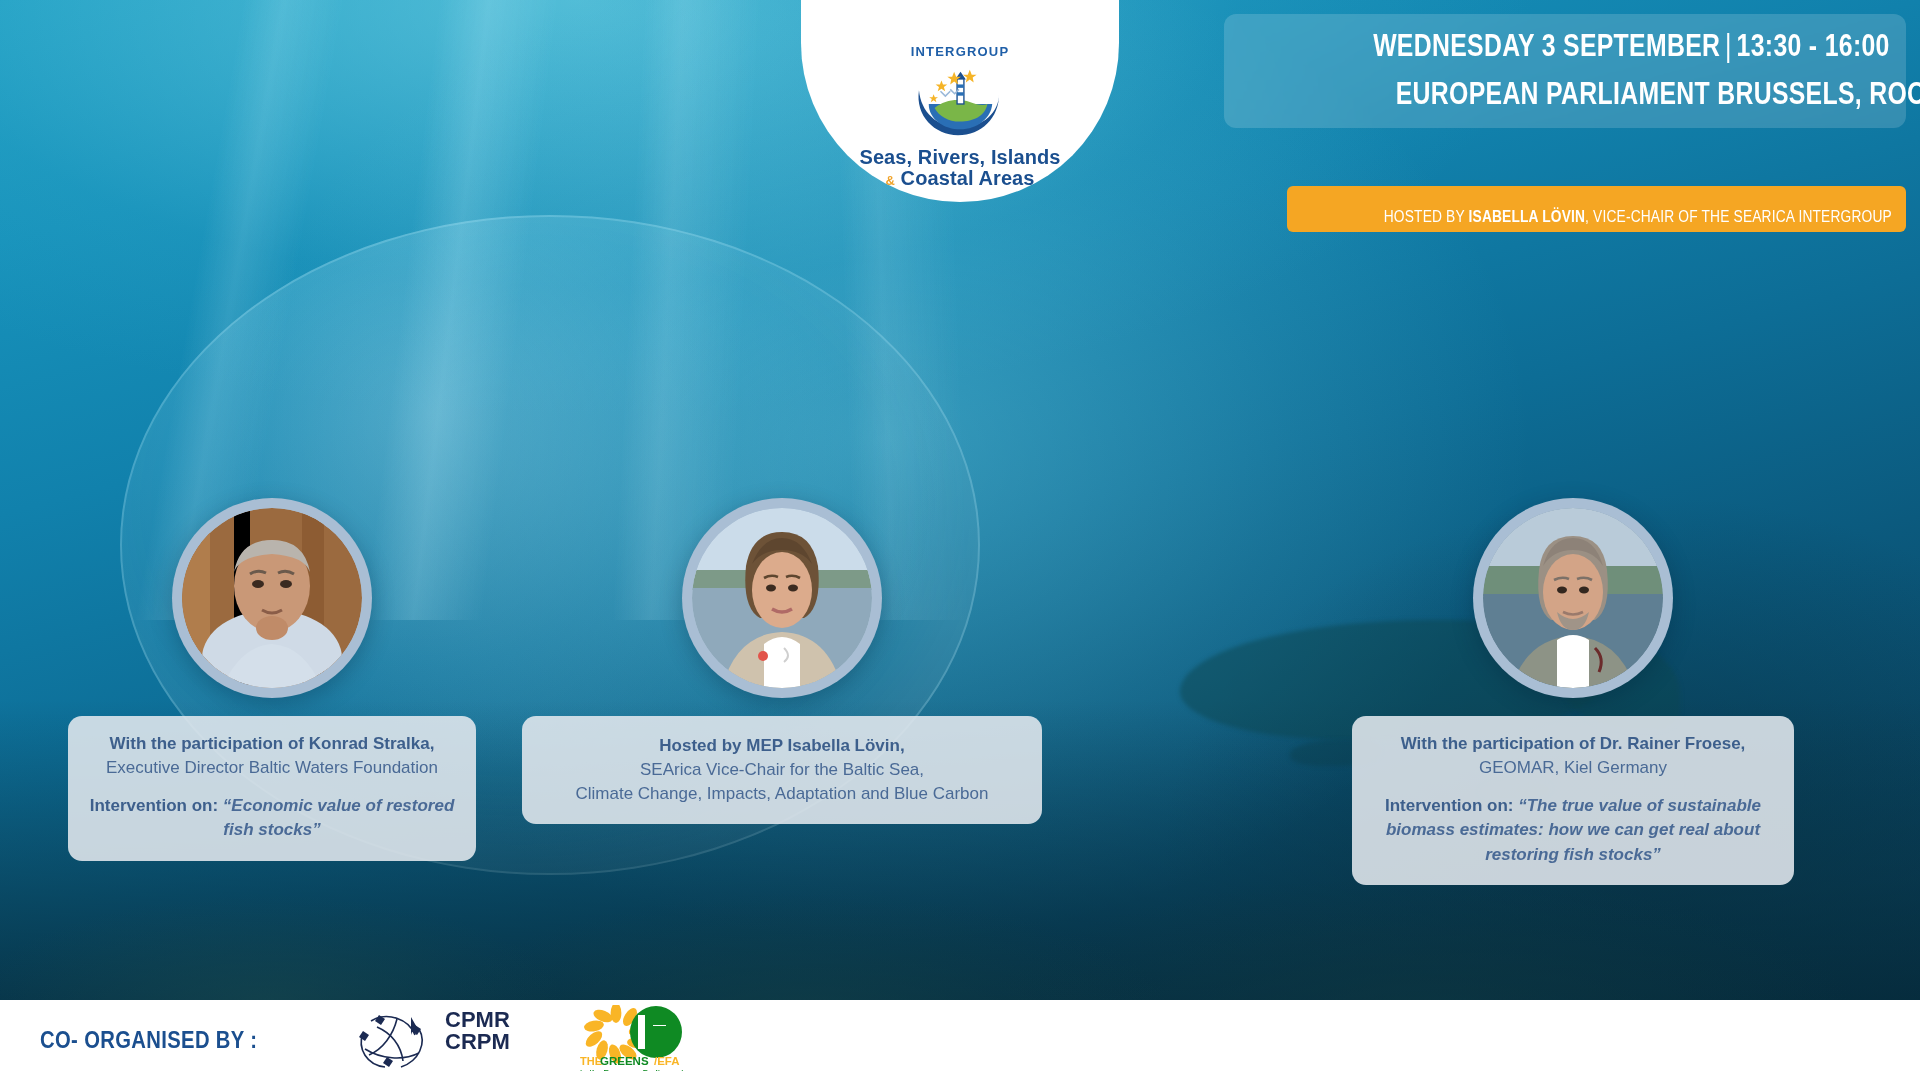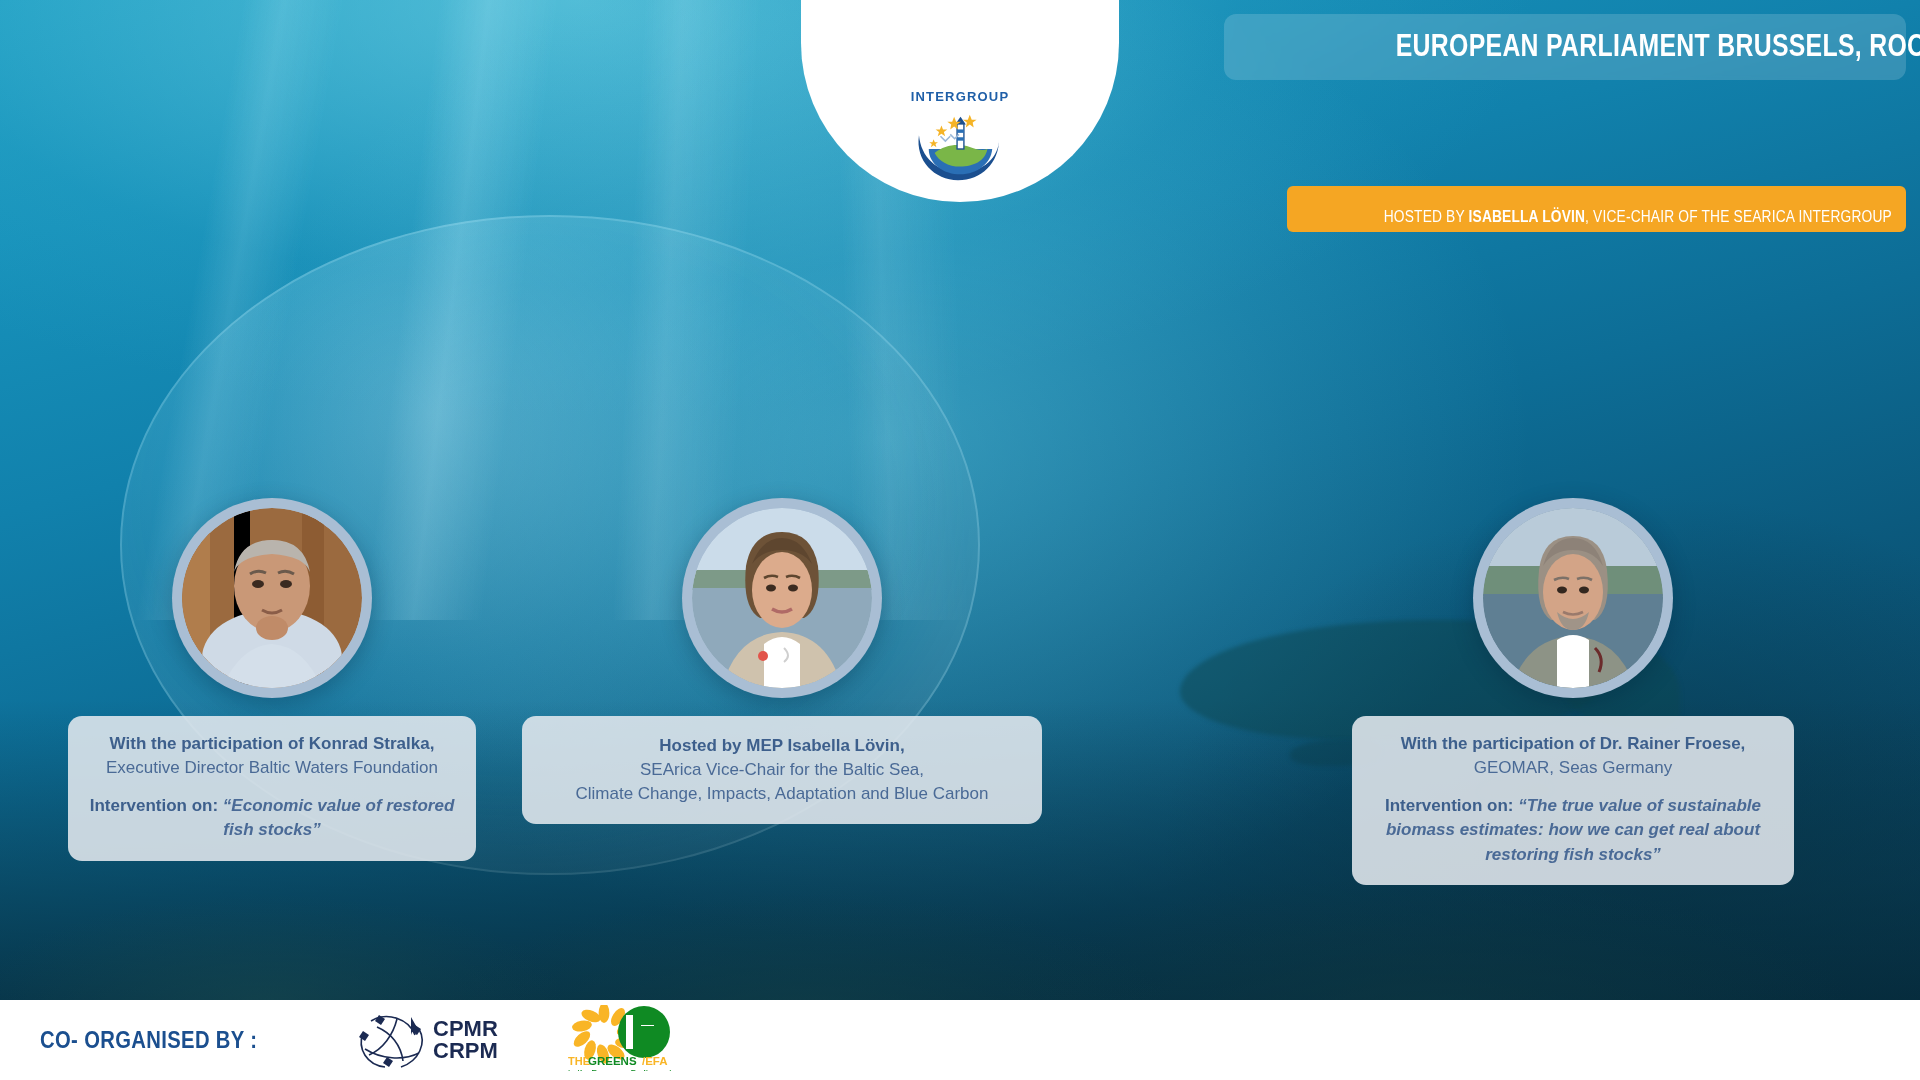--- a/index.html
+++ b/index.html
@@ -175,21 +175,21 @@
   
   .footer {
     position:absolute; left:0; right:0; bottom:0; height:80px;
     background:#ffffff; display:flex; align-items:center;
     padding-left:40px; gap:34px; z-index:7;
   }
   .co-org {
     color:#1b4f8f; font-weight:bold; font-size:23px; letter-spacing:.4px;
   }
   .co-org .cond { transform:scaleX(0.88); transform-origin:left center; display:inline-block; }
-  .cpmr { display:flex; align-items:center; margin-left:32px; }
+  .cpmr { display:flex; gap:12px; margin-left:32px; }
   .cpmr-text {
     color:#1b2a52; font-weight:bold; font-size:22px; line-height:1.02;
     font-family:"Liberation Sans", sans-serif;
   }
   .greens { margin-left:28px; }
 </style>
 </head>
 <body>
 
 <div id="poster">
@@ -216,23 +216,33 @@
       <polygon points="60.5,11 66,19 55,19" fill="#1b4f8f"></polygon>
       <g fill="#f5b427">
         <polygon points="54,11 56,16 61,16 57,19 58,24 54,21 50,24 51,19 47,16 52,16"></polygon>
         <polygon points="70,9 72,14 77,14 73,17 74,22 70,19 66,22 67,17 63,14 68,14"></polygon>
         <polygon points="41,20 42.6,24 47,24 43.5,26.5 44.8,31 41,28.3 37.2,31 38.5,26.5 35,24 39.4,24"></polygon>
         <polygon points="33,34 34.2,37 37.5,37 34.9,39 35.8,42.2 33,40.2 30.2,42.2 31.1,39 28.5,37 31.8,37"></polygon>
       </g>
       <path d="M40 31 l5 5 l5 -5" fill="none" stroke="#9ab8d8" stroke-width="1.6"></path>
       <path d="M50 29 l4.5 4.5 l4.5 -4.5" fill="none" stroke="#9ab8d8" stroke-width="1.6"></path>
     </svg>
+    <div class="logo-name">
+      <span>Seas, Rivers, Islands</span><br>
+      <span class="logo-amp">&amp;</span>
+      <span>Coastal Areas</span>
+    </div>
   </div>
 
   <div class="info-panel">
+    <div class="info-line1">
+      <span class="cond" style="display:inline-block;">
+        <span>WEDNESDAY 3 SEPTEMBER</span><span class="info-sep">|</span><span>13:30 - 16:00</span>
+      </span>
+    </div>
     <div class="info-line2">
       <span class="cond" style="display:inline-block;">EUROPEAN PARLIAMENT BRUSSELS, ROOM 1G3</span>
     </div>
   </div>
 
   <div class="host-badge">
     <div class="host-text cond"><span>HOSTED BY </span><b>ISABELLA LÖVIN</b><span>, VICE-CHAIR OF THE SEARICA INTERGROUP</span></div>
   </div>
 
 
@@ -334,21 +344,21 @@
             <path d="M94 71 q8 -3 15 1" stroke="#7c7168" stroke-width="2.6" fill="none"></path>
             <path d="M74 104 q16 14 32 0 q-4 18 -16 18 q-12 0 -16 -18 Z" fill="#a09488"></path>
             <path d="M80 104 q10 5 20 0" stroke="#9a7a6c" stroke-width="2.6" fill="none"></path>
             <path d="M112 140 q10 10 4 24" stroke="#6b2b2b" stroke-width="3" fill="none"></path>
           </g>
         </svg>
       </div>
     </div>
     <div class="caption">
       <span class="b">With the participation of Dr. Rainer Froese,</span><br>
-      <span>GEOMAR, Seas Germany</span>
+      <span>GEOMAR, Kiel Germany</span>
       <span class="gap"></span>
       <span class="b">Intervention on: </span><span class="i">“The true value of sustainable biomass estimates: how we can get real about restoring fish stocks”</span>
     </div>
   </div>
 
   <div class="footer">
     <div class="co-org">
       <span class="cond">CO- ORGANISED BY :</span>
     </div>
 

